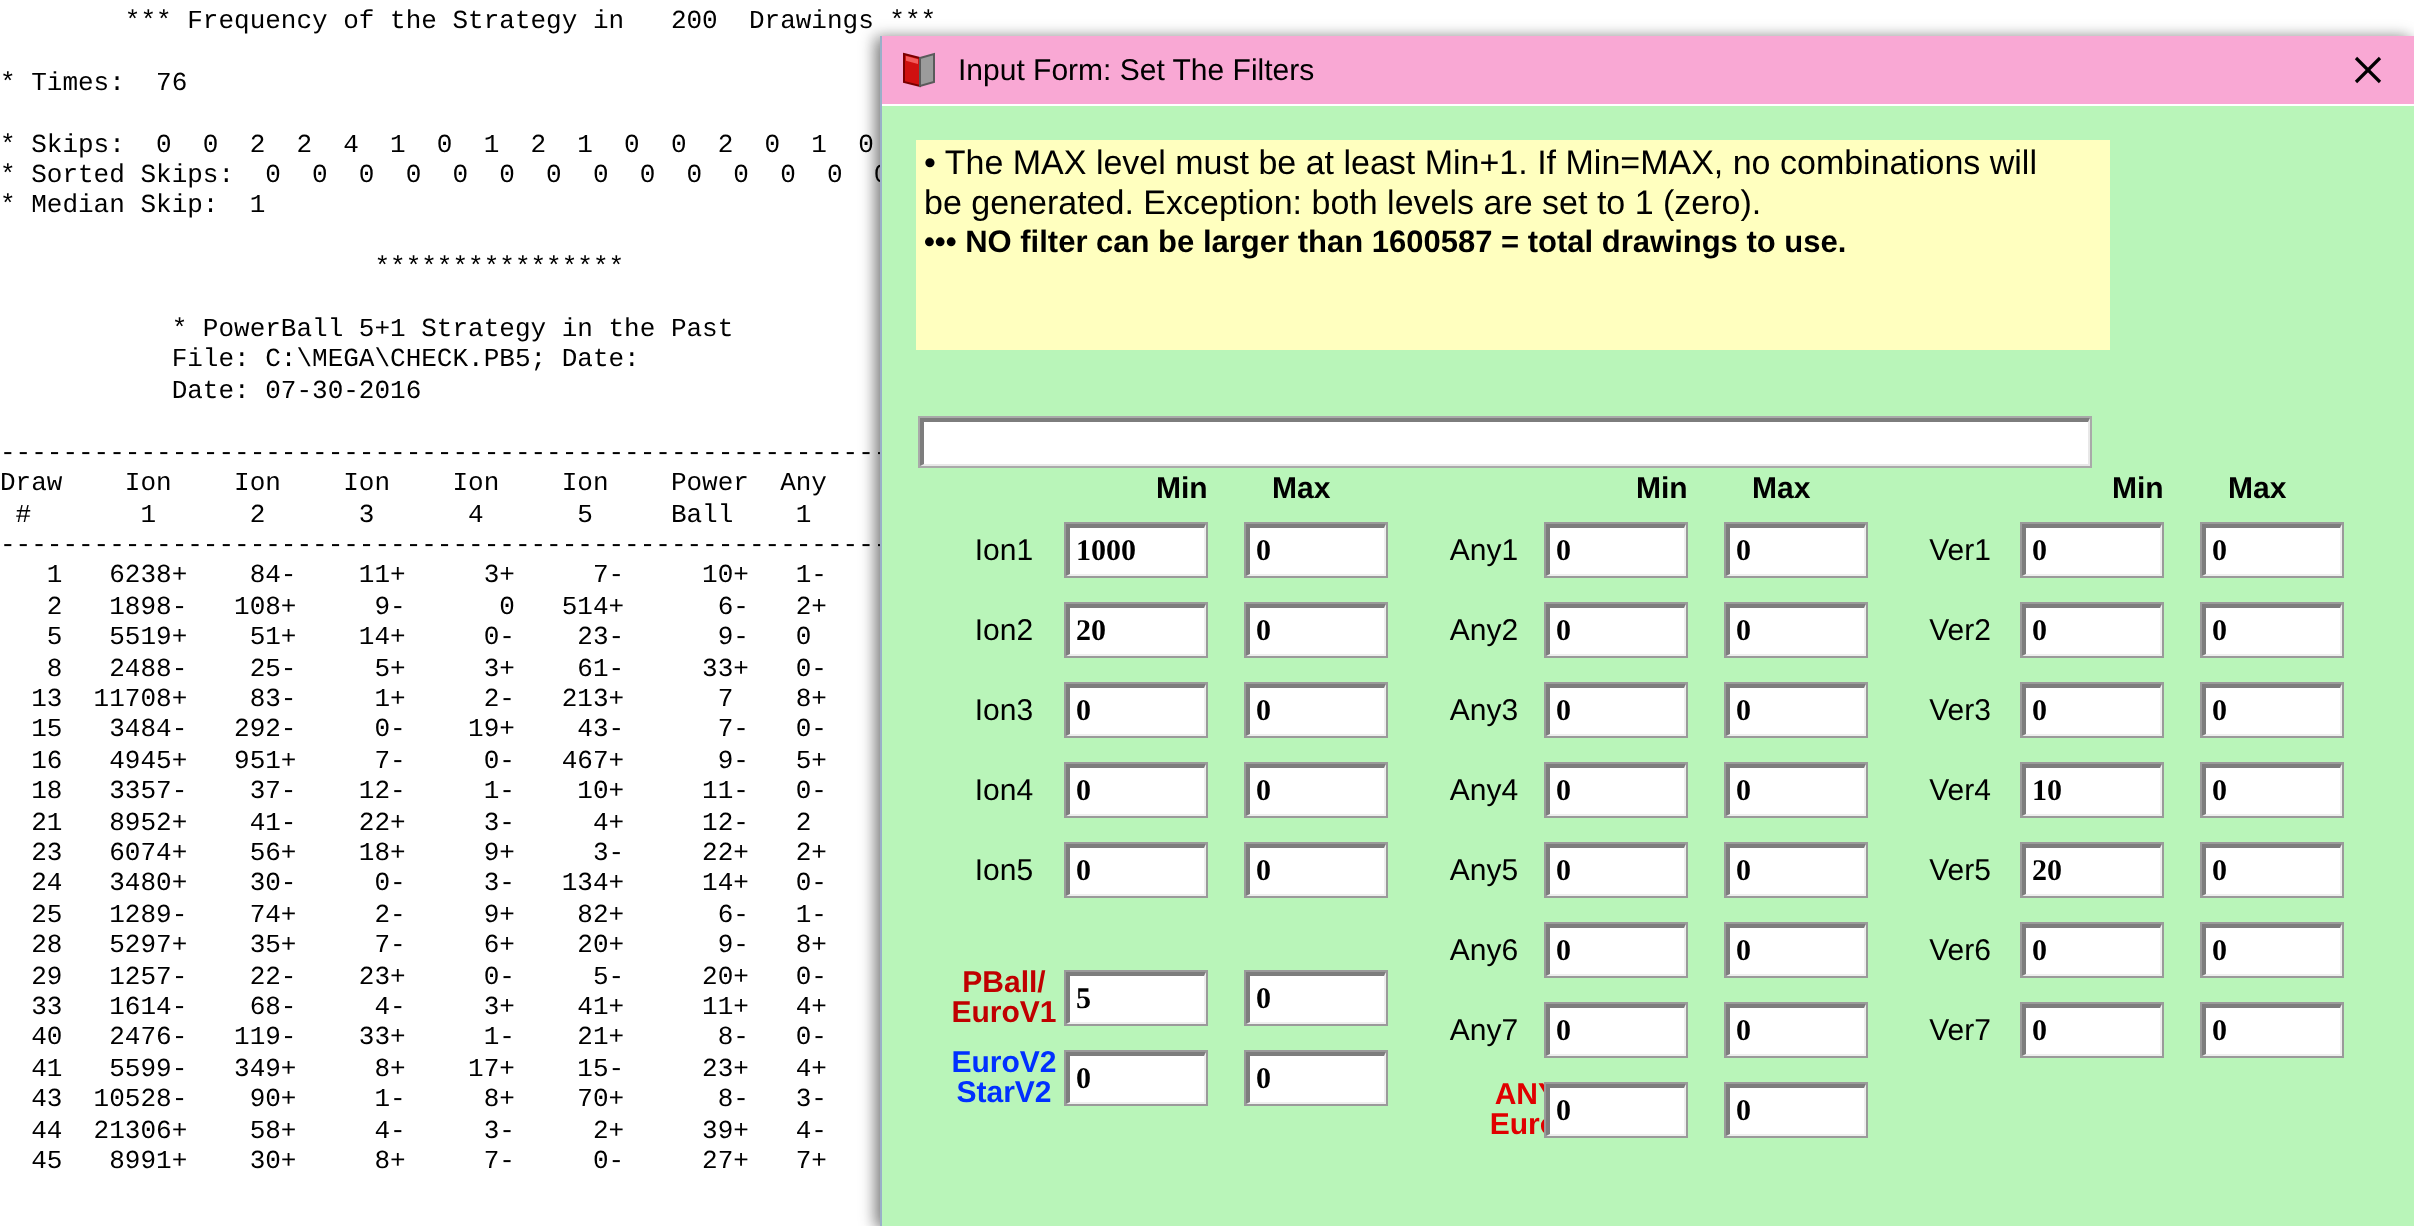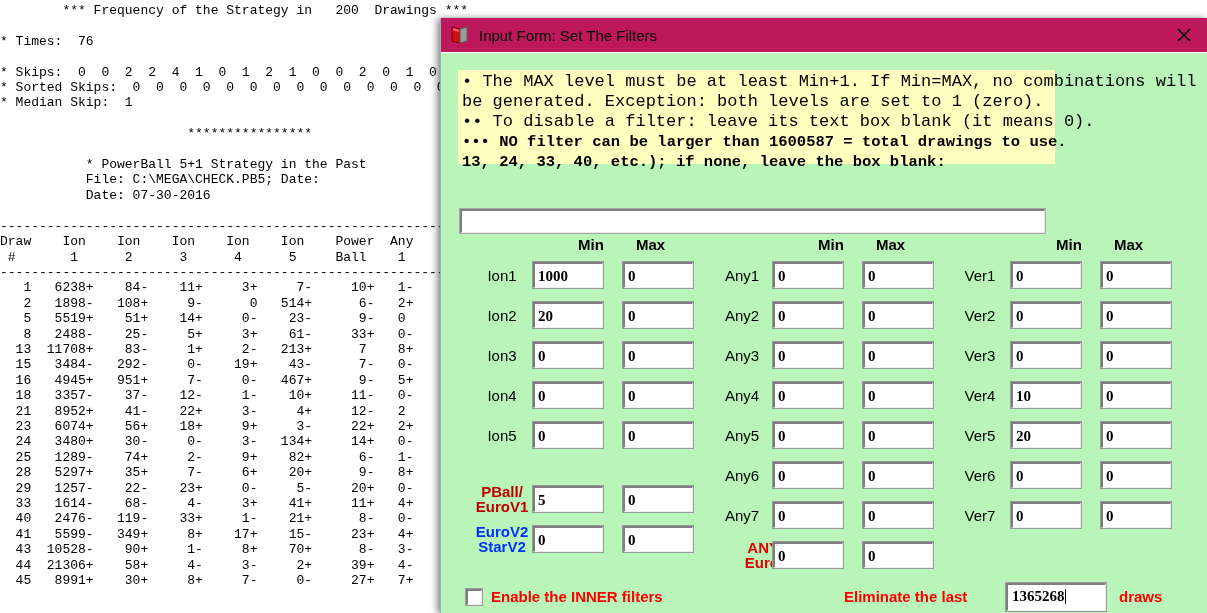--- a/index.html
+++ b/index.html
@@ -24,42 +24,42 @@
 
   
   #filters-dialog{
     position:absolute;left:440px;top:18px;width:767px;height:595px;
     background:#b9f5b9;
     border-left:1px solid #9ab0c8;
     box-shadow:-3px 0 7px rgba(0,0,0,.35), 0 3px 7px rgba(0,0,0,.3);
     box-sizing:border-box;
   }
   #title-bar{
-    height:34px;background:#be185d;
+    height:34px;background:#f9a8d4;
     display:flex;align-items:center;
     border-bottom:1px solid #ffffff;
     position:relative;
   }
   #title-icon{width:20px;height:20px;margin-left:9px;position:relative;flex:0 0 auto;}
   #title-text{
     margin-left:9px;font-size:15px;color:#000;
     font-family:"Liberation Sans",sans-serif;
   }
   #close-btn{
     position:absolute;right:0;top:0;width:46px;height:34px;
     display:flex;align-items:center;justify-content:center;
     cursor:default;
   }
   #close-btn svg{display:block;}
 
   
   #note-panel{
-    position:absolute;left:17px;top:52px;width:597px;height:94px;
+    position:absolute;left:17px;top:52px;width:597px;height:105px;
     background:#ffffbf;
-    font-family:Liberation Mono, monospace;
+    font-family:Liberation Sans, sans-serif;
     color:#000;
     padding:2px 20px 0 4px;
     box-sizing:border-box;
     line-height:20px;
   }
   .note-l{font-size:17px;white-space:nowrap;}
   .note-b{font-size:15.5px;font-weight:bold;white-space:nowrap;}
   .note-b2{font-size:15.5px;font-weight:bold;}
   #discard-input{
     position:absolute;left:19px;top:191px;width:585px;height:24px;
@@ -185,23 +185,21 @@
       <svg width="18" height="18" viewBox="0 0 18 18">
         <line x1="3" y1="3" x2="15" y2="15" stroke="#000" stroke-width="1.6"></line>
         <line x1="15" y1="3" x2="3" y2="15" stroke="#000" stroke-width="1.6"></line>
       </svg>
     </span>
   </div>
 
   <div id="note-panel">
     <div class="note-l">• The MAX level must be at least Min+1. If Min=MAX, no combinations will</div>
     <div class="note-l">be generated.  Exception: both levels are set to 1 (zero).</div>
-    <div class="note-l">•• To disable a filter: leave its text box blank (it means 0).</div>
     <div class="note-b">••• NO filter can be larger than 1600587 = total drawings to use.</div>
-    <div class="note-b2">13, 24, 33, 40, etc.);  if none, leave the box blank:</div>
   </div>
 
   <div id="discard-input" title=""></div>
 
   <div id="grid">
     <div class="col" id="col-ion">
         <div class="col-head">
           <span class="min">Min</span>
           <span class="max">Max</span>
         </div>
@@ -324,21 +322,14 @@
           <div class="tbox max">0</div>
         </div>
         <div class="frow">
           <div class="lbl">Ver7</div>
           <div class="tbox min">0</div>
           <div class="tbox max">0</div>
         </div>
       </div>
   </div>
 
-  <div id="bottom-row">
-    <div id="inner-check"></div>
-    <div id="inner-label">Enable the INNER filters</div>
-    <div id="elim-label">Eliminate the last</div>
-    <div id="elim-box"><span>1365268</span><span class="caret"></span></div>
-    <div id="draws-label">draws</div>
-  </div>
 
 </div>
 
 </body></html>

